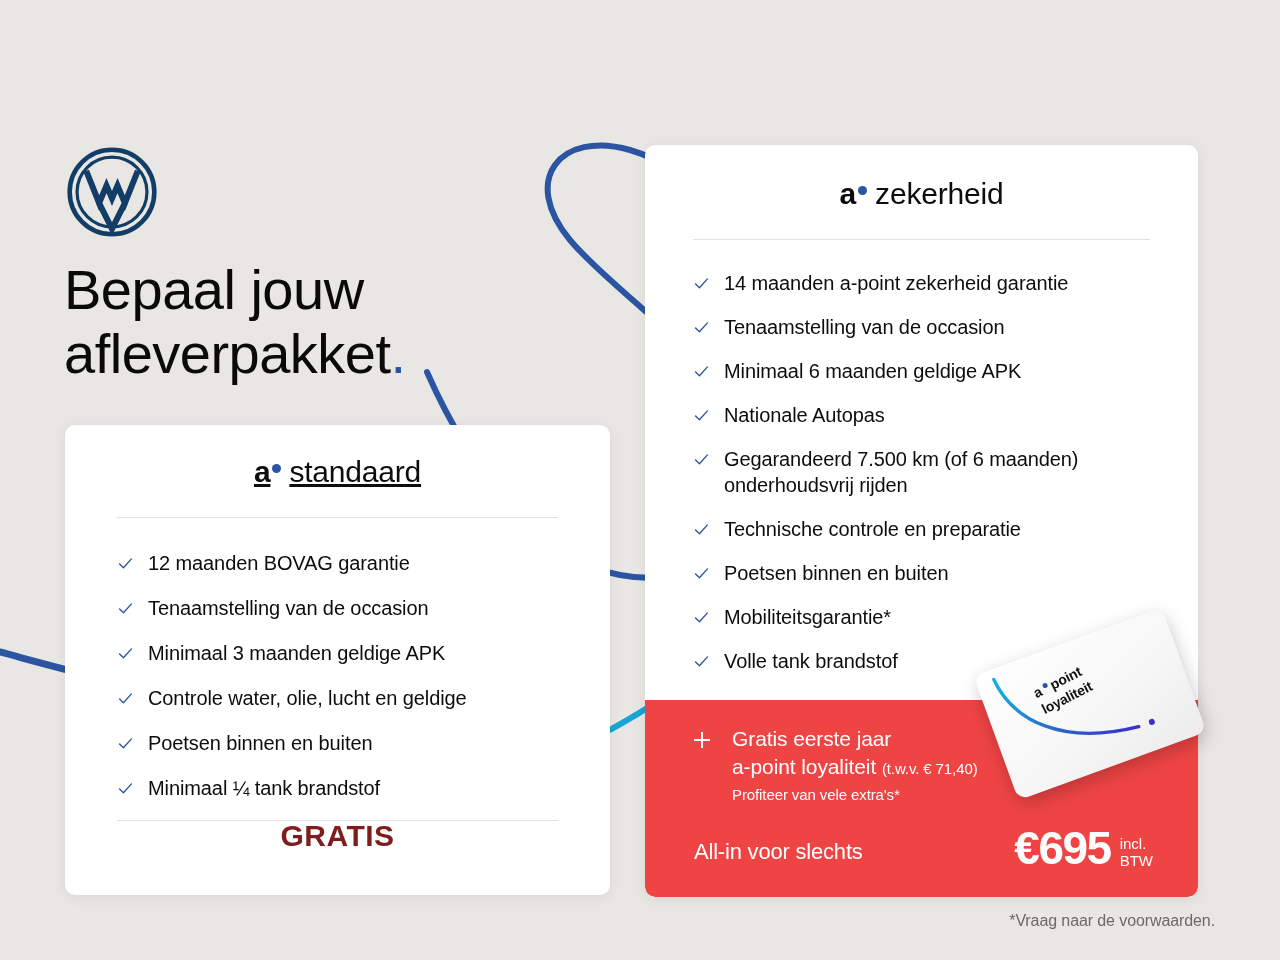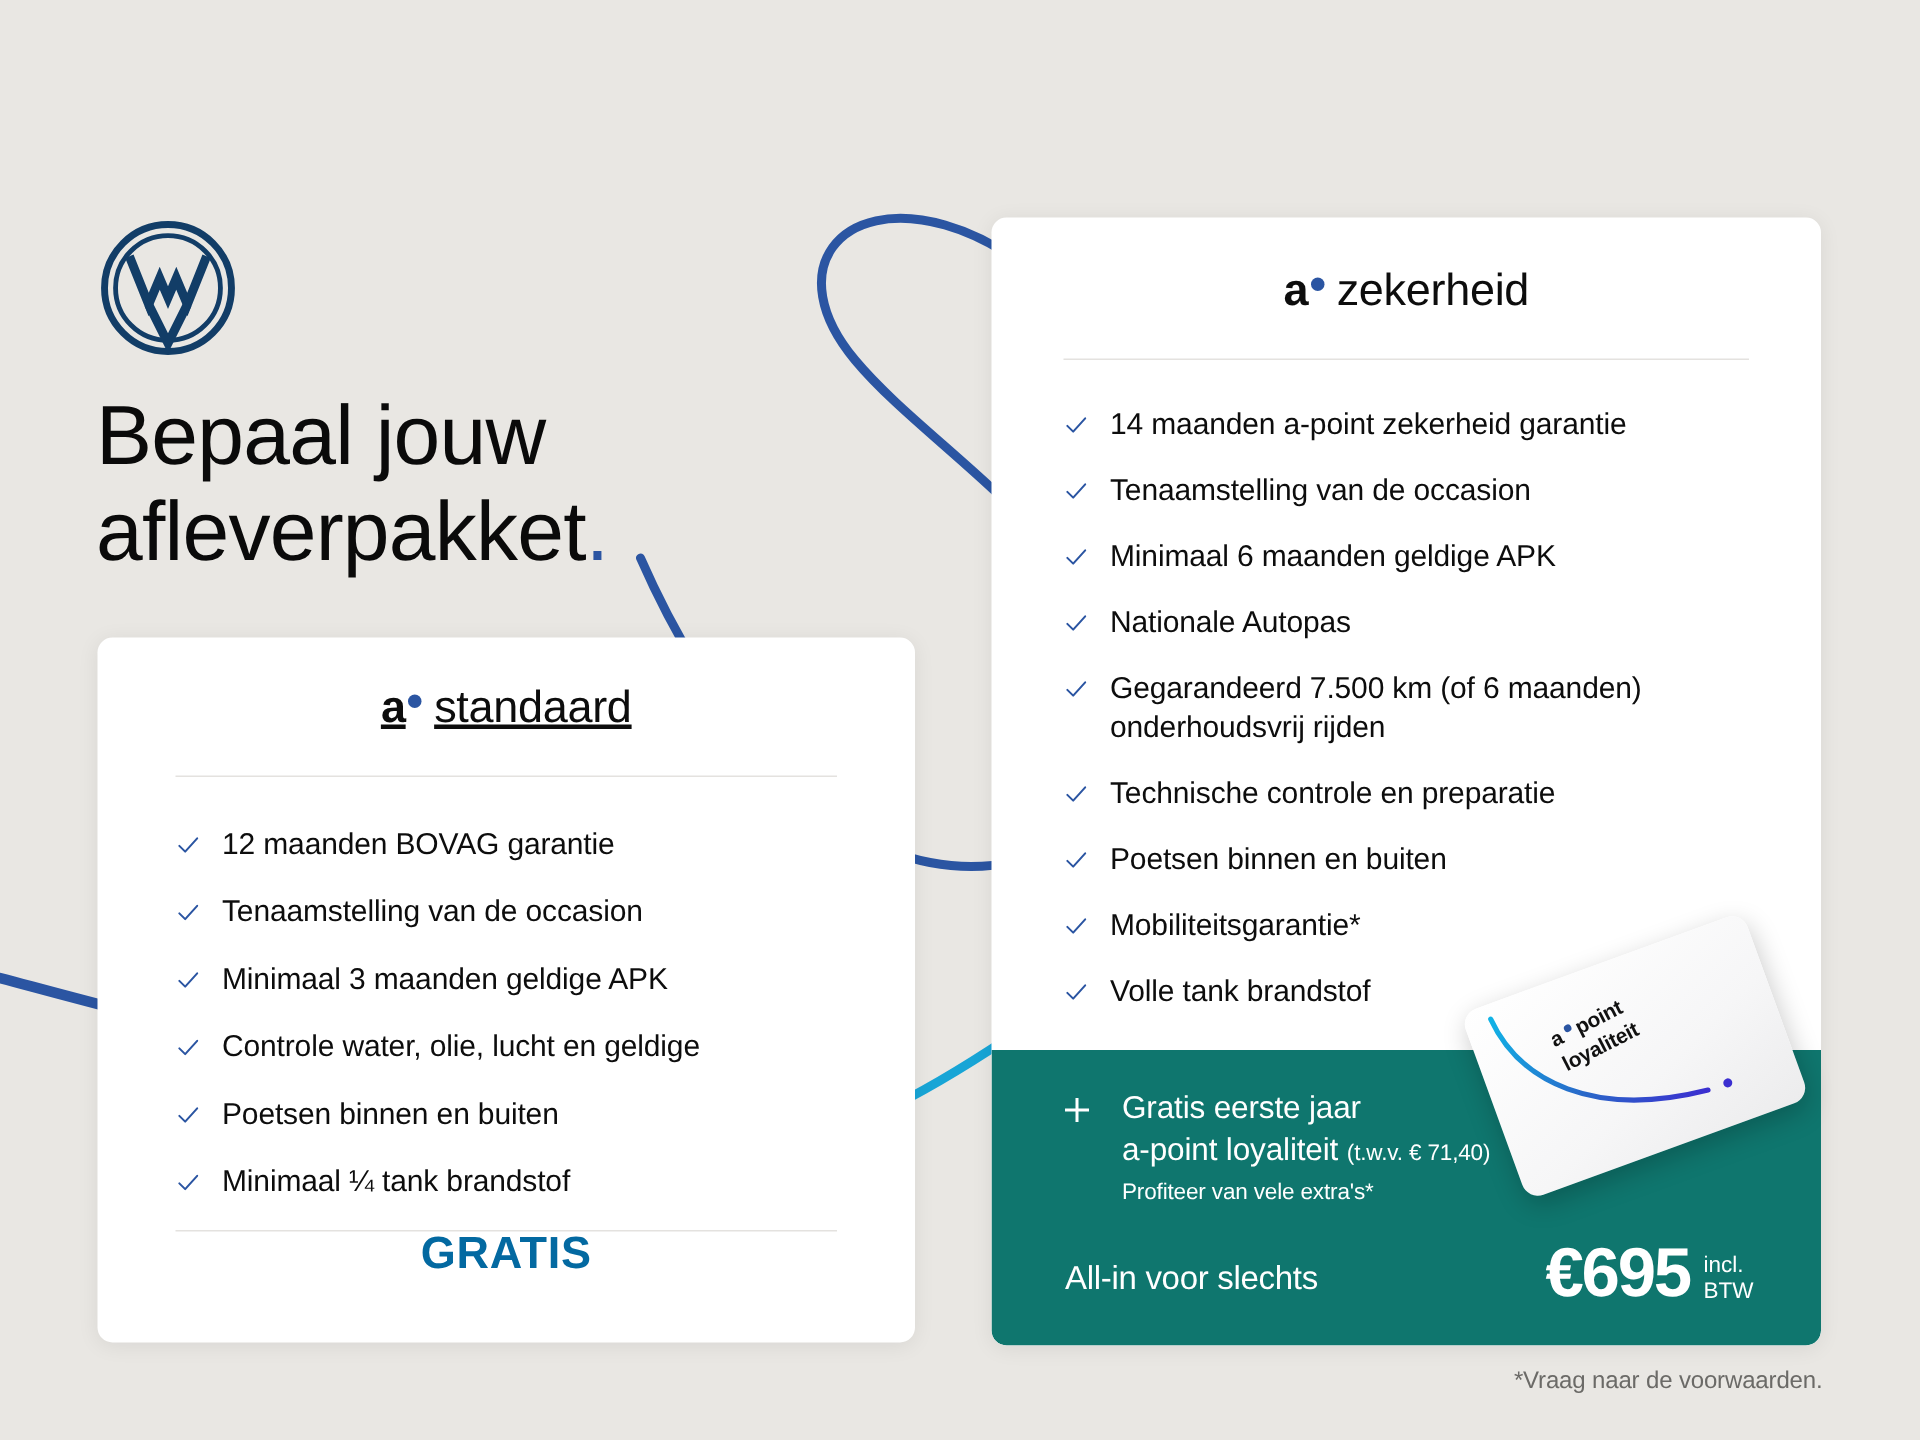--- a/index.html
+++ b/index.html
@@ -28,21 +28,21 @@
     letter-spacing:-0.5px;
   }
   .headline .dot{color:#2b55a2;}
 
   
   .card{
     position:absolute;background:#ffffff;border-radius:10px;
     box-shadow:0 2px 14px rgba(0,0,0,.07);
   }
   #card-standaard{left:65px;top:425px;width:545px;height:470px;z-index:5;}
-  #card-zekerheid{left:661px;top:145px;width:553px;height:752px;z-index:5;overflow:hidden;}
+  #card-zekerheid{left:645px;top:145px;width:553px;height:752px;z-index:5;overflow:hidden;}
 
   .card-title{
     text-align:center;font-size:30px;font-weight:400;color:#0d0d0d;
     letter-spacing:-0.2px;
   }
   .card-title .a{font-weight:700;}
   .card-title .bullet{
     display:inline-block;width:9px;height:9px;border-radius:50%;
     background:#2b55a2;vertical-align:0.30em;margin:0 8px 0 2px;
   }
@@ -61,27 +61,27 @@
   ul.features li{
     display:flex;align-items:flex-start;
     font-size:20px;line-height:1.3;color:#0d0d0d;
     margin-bottom:19px;letter-spacing:-0.1px;
   }
   #card-zekerheid ul.features li{margin-bottom:18px;}
   .chk{flex:0 0 auto;width:17px;height:17px;margin:5px 14px 0 0;}
 
   .gratis{
     position:absolute;left:0;right:0;bottom:42px;text-align:center;
-    font-size:30px;font-weight:700;color:#0369a1;letter-spacing:0.5px;
+    font-size:30px;font-weight:700;color:#7f1d1d;letter-spacing:0.5px;
   }
 
   
   .blue-panel{
     position:absolute;left:0;right:0;bottom:0;height:197px;
-    background:#0f766e;color:#ffffff;border-radius:0 0 10px 10px;
+    background:#ef4444;color:#ffffff;border-radius:0 0 10px 10px;
     z-index:2;
   }
   .bonus{position:absolute;left:49px;top:25px;right:20px;}
   .bonus-row{display:flex;align-items:flex-start;}
   .plus{
     flex:0 0 auto;width:16px;height:16px;margin:7px 22px 0 0;position:relative;
   }
   .plus:before,.plus:after{content:"";position:absolute;background:#fff;}
   .plus:before{left:0;top:7px;width:16px;height:2px;}
   .plus:after{left:7px;top:0;width:2px;height:16px;}

